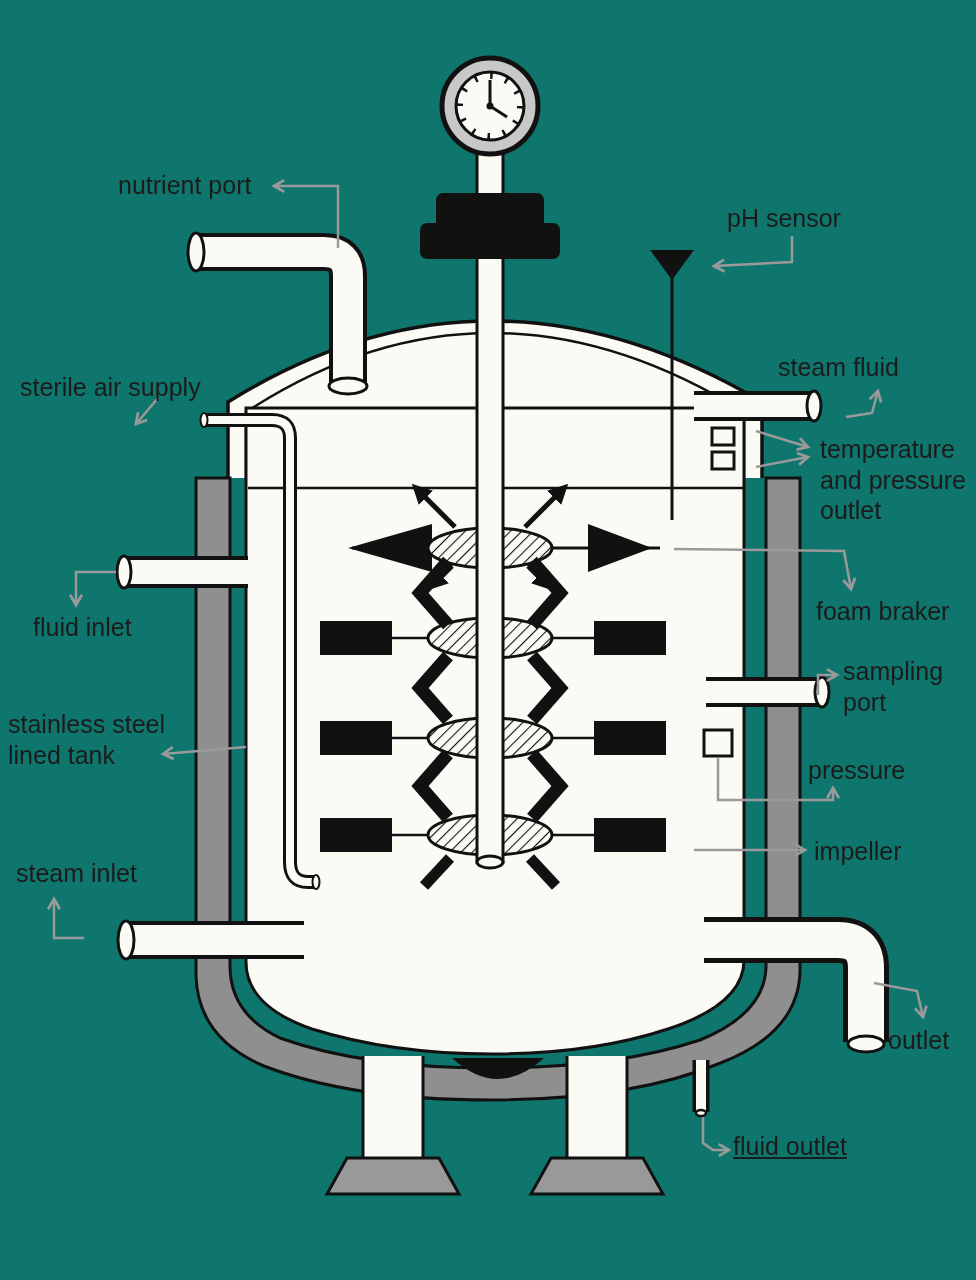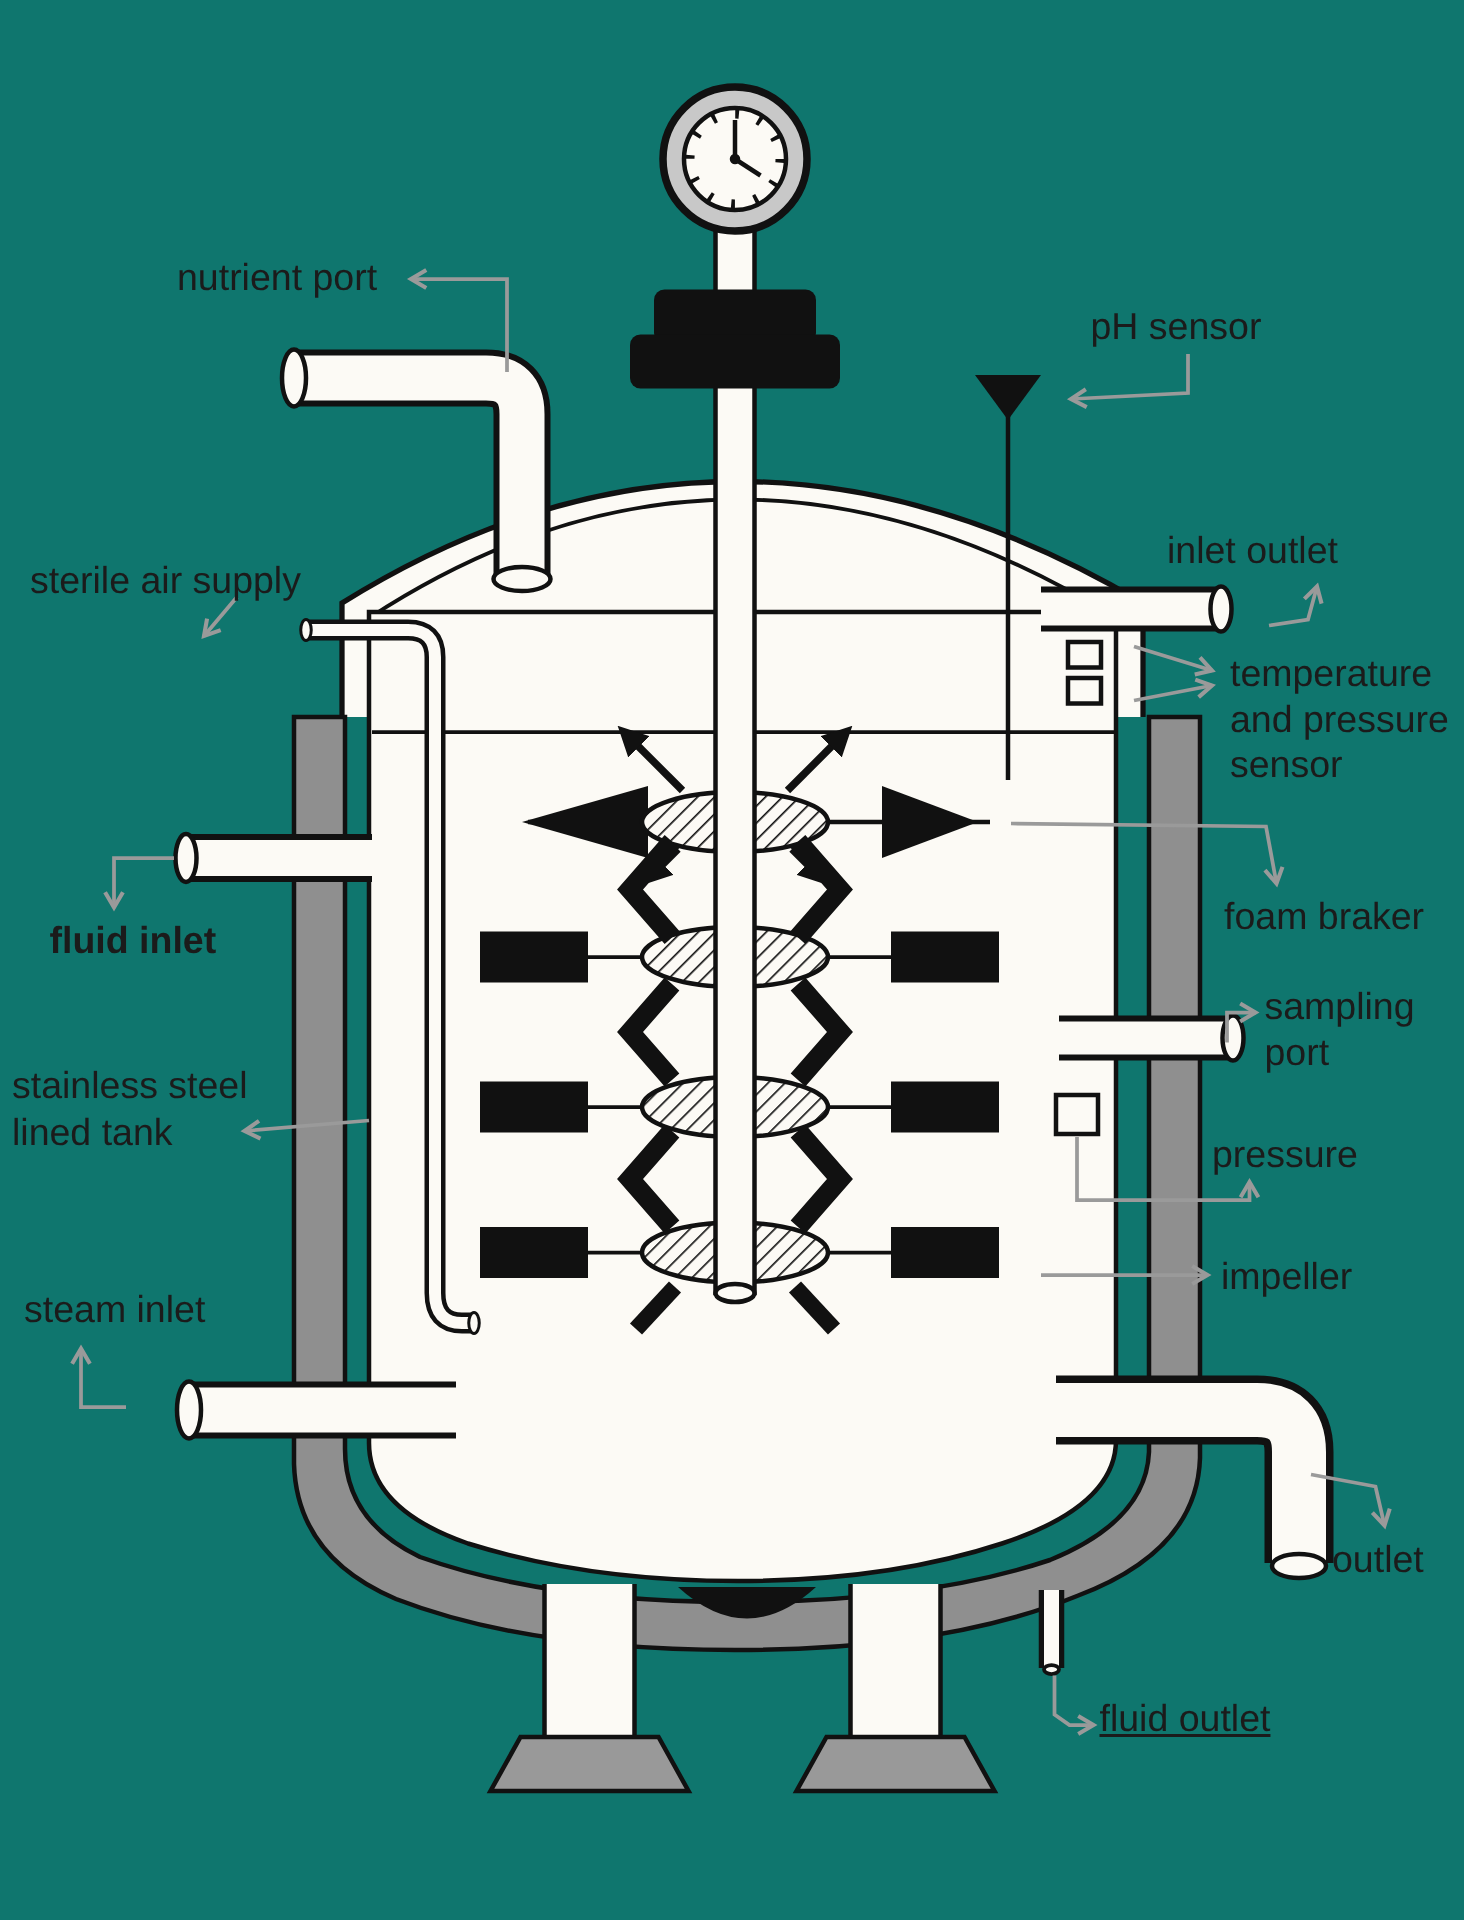--- a/index.html
+++ b/index.html
@@ -221,23 +221,23 @@
     <polyline points="84,938 54,938 54,899" marker-end="url(#ah)"></polyline>
     <polyline points="694,850 805,850" marker-end="url(#ah)"></polyline>
     <polyline points="874,983 917,991 923,1017" marker-end="url(#ah)"></polyline>
     <polyline points="703,1117 703,1143 713,1150 729,1150" marker-end="url(#ah)"></polyline>
   </g>
 </svg>
 
   <div class="label" style="left:118px;top:170px;">nutrient port</div>
   <div class="label" style="left:727px;top:203px;">pH sensor</div>
   <div class="label" style="left:20px;top:372px;">sterile air supply</div>
-  <div class="label" style="left:778px;top:352px;">inlet outlet</div>
-  <div class="label" style="left:820px;top:434px;width:150px;">temperature and pressure sensor</div>
-  <div class="label" style="left:33px;top:612px;font-weight:bold;">fluid inlet</div>
+  <div class="label" style="left:778px;top:352px;">steam fluid</div>
+  <div class="label" style="left:820px;top:434px;width:150px;">temperature and pressure outlet</div>
+  <div class="label" style="left:33px;top:612px;">fluid inlet</div>
   <div class="label" style="left:816px;top:596px;">foam braker</div>
   <div class="label" style="left:8px;top:709px;width:172px;">stainless steel lined tank</div>
   <div class="label" style="left:843px;top:656px;width:110px;">sampling port</div>
   <div class="label" style="left:808px;top:755px;">pressure</div>
   <div class="label" style="left:16px;top:858px;text-align:right;">steam inlet</div>
   <div class="label" style="left:814px;top:836px;">impeller</div>
   <div class="label" style="left:888px;top:1025px;">outlet</div>
   <div class="label" style="left:733px;top:1131px;text-decoration:underline;">fluid outlet</div>
 
 </div>

